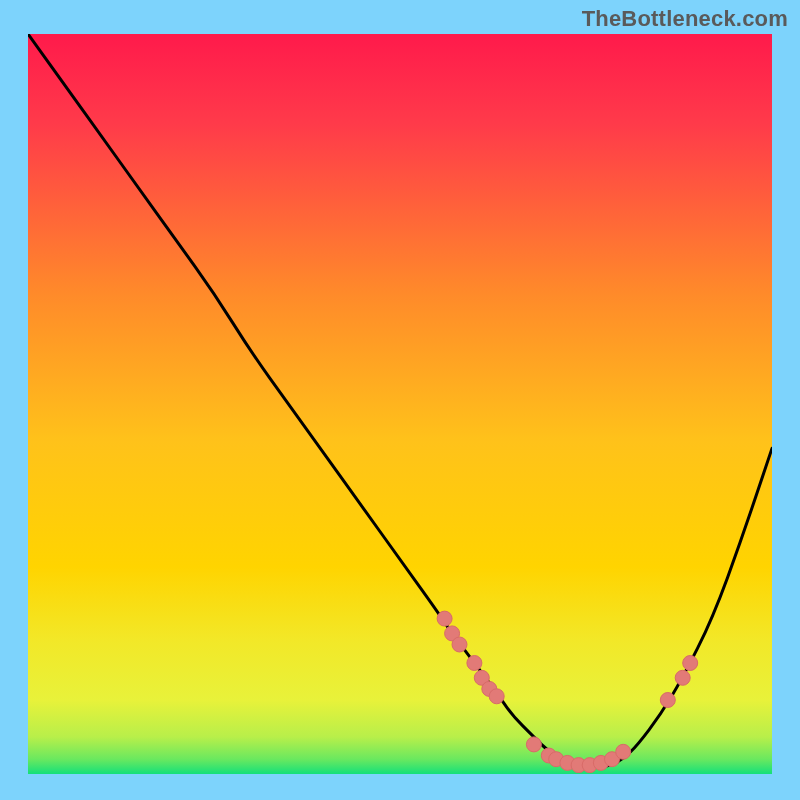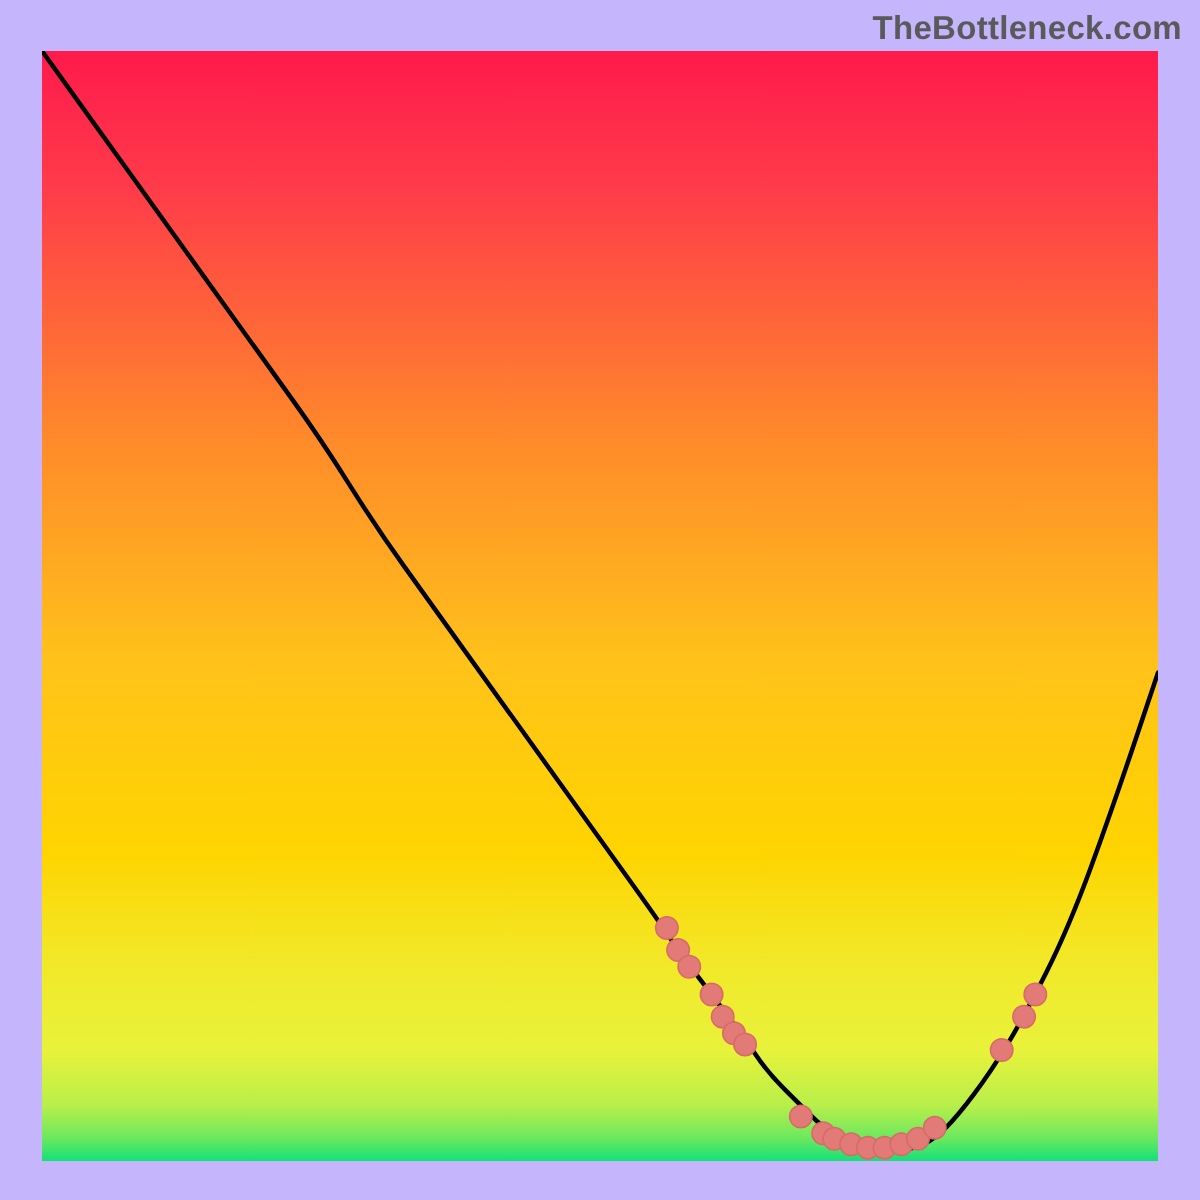--- a/index.html
+++ b/index.html
@@ -8,21 +8,21 @@
     width: 800px;
     height: 800px;
     background: #000;
     font-family: Arial, Helvetica, sans-serif;
     overflow: hidden;
   }
   .frame {
     position: relative;
     width: 800px;
     height: 800px;
-    background: #c4b5fd;
+    background: #7dd3fc;
   }
   .watermark {
     position: absolute;
     top: 6px;
     right: 12px;
     color: #5a5a5a;
     font-size: 22px;
     font-weight: 600;
     letter-spacing: 0.2px;
     z-index: 10;

